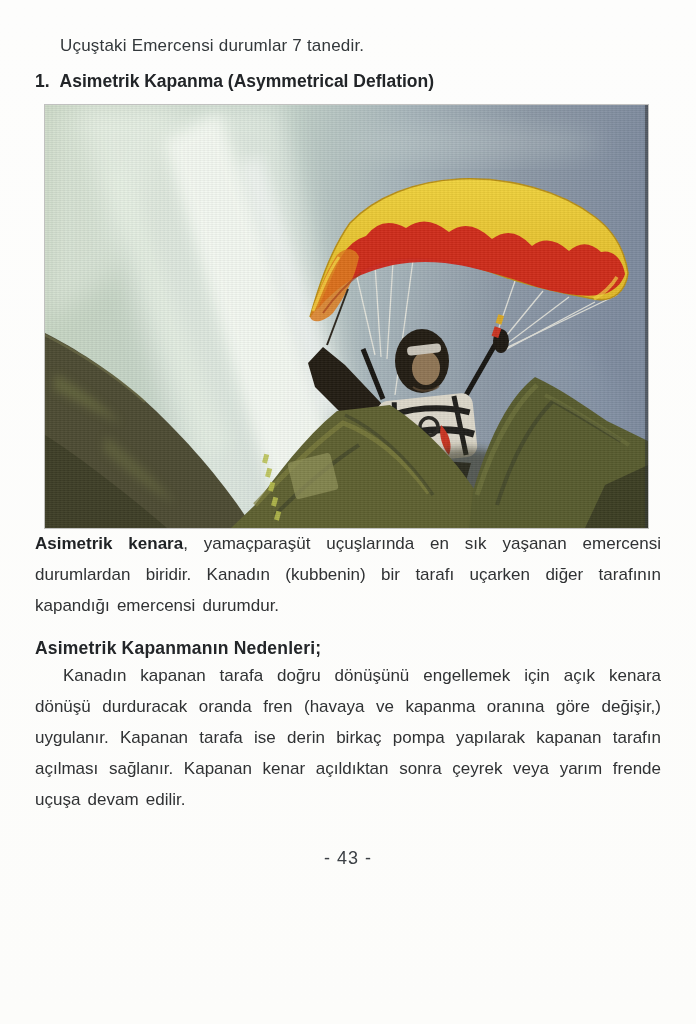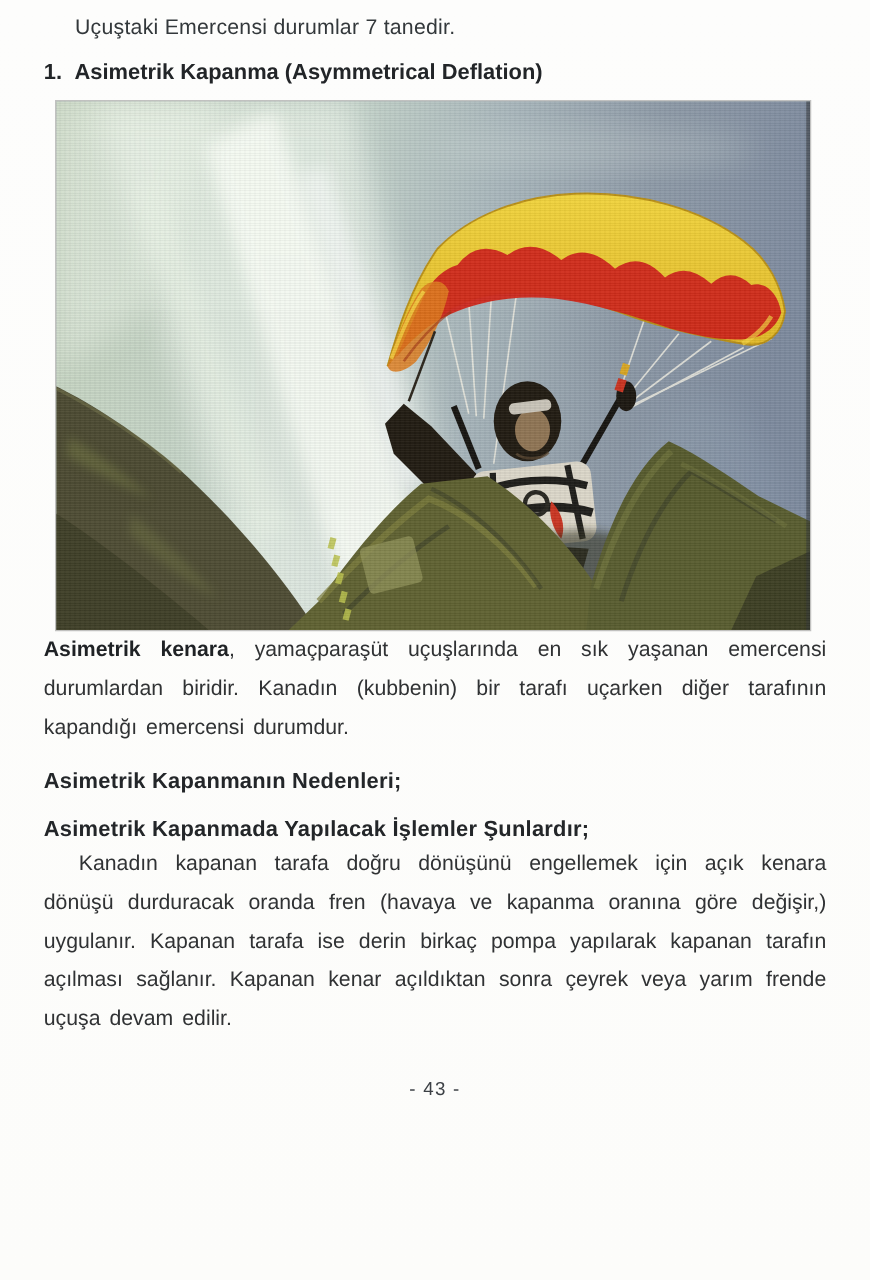--- a/index.html
+++ b/index.html
@@ -4,21 +4,21 @@
 <style>
   html,body{margin:0;padding:0;}
   body{
     width:696px;height:1024px;overflow:hidden;
     background:#ffffff;
     font-family:"Liberation Sans","DejaVu Sans",sans-serif;
   }
   .sheet{
     position:relative;width:696px;height:1024px;
     background:linear-gradient(180deg,#fdfdfc 0%,#fcfcfa 100%);
-    box-sizing:border-box;padding-top:12px;
+    box-sizing:border-box;padding-top:36px;
     color:#2e2e2e;
   }
   .content{padding:0 35px;}
   .intro-sentence{
     font-size:17px;line-height:20px;color:#33383b;
     padding-left:25px;margin:0 0 14px 0;letter-spacing:.2px;
   }
   .list-heading{
     display:flex;gap:10px;align-items:baseline;
     font-weight:bold;font-size:17.5px;line-height:22px;color:#222528;
@@ -50,21 +50,21 @@
     margin:0;letter-spacing:.2px;
   }
   .h-causes{margin-top:15px;}
   .par-causes{margin-top:16px;}
   .h-actions{margin-top:15px;}
   .par-actions{
     margin-top:9px;font-size:16.5px;line-height:23.5px;word-spacing:1.5px;
   }
   .page-footer{
     margin-top:33px;text-align:center;
-    font-size:15px;color:#3c4045;letter-spacing:1px;
+    font-size:18px;color:#3c4045;letter-spacing:1px;
   }
   b.lead{color:#1f2225;}
 </style>
 </head>
 <body>
 
 <div class="sheet">
 
   <div class="content">
     <p class="intro-sentence">Uçuştaki Emercensi durumlar 7 tanedir.</p>
@@ -220,20 +220,19 @@
         <rect x="600" y="0" width="3" height="423" fill="#2a2d30" opacity="0.55"></rect>
       </svg>
       <div class="photo-grain"></div>
     </div>
 
     <p class="body-par par-1"><b class="lead">Asimetrik kenara</b><span>, yamaçparaşüt uçuşlarında en sık yaşanan emercensi durumlardan biridir. Kanadın (kubbenin) bir tarafı uçarken diğer tarafının kapandığı emercensi durumdur.</span></p>
 
     <p class="sub-heading h-causes">Asimetrik Kapanmanın Nedenleri;</p>
 
 
-    <p class="sub-heading h-actions">Asimetrik Kapanmada Yapılacak İşlemler Şunlardır;</p>
 
     <p class="body-par par-indent par-actions">Kanadın kapanan tarafa doğru dönüşünü engellemek için açık kenara dönüşü durduracak oranda fren (havaya ve kapanma oranına göre değişir,) uygulanır. Kapanan tarafa ise derin birkaç pompa yapılarak kapanan tarafın açılması sağlanır. Kapanan kenar açıldıktan sonra çeyrek veya yarım frende uçuşa devam edilir.</p>
   </div>
 
   <div class="page-footer">- 43 -</div>
 
 </div>
 
 </body></html>

